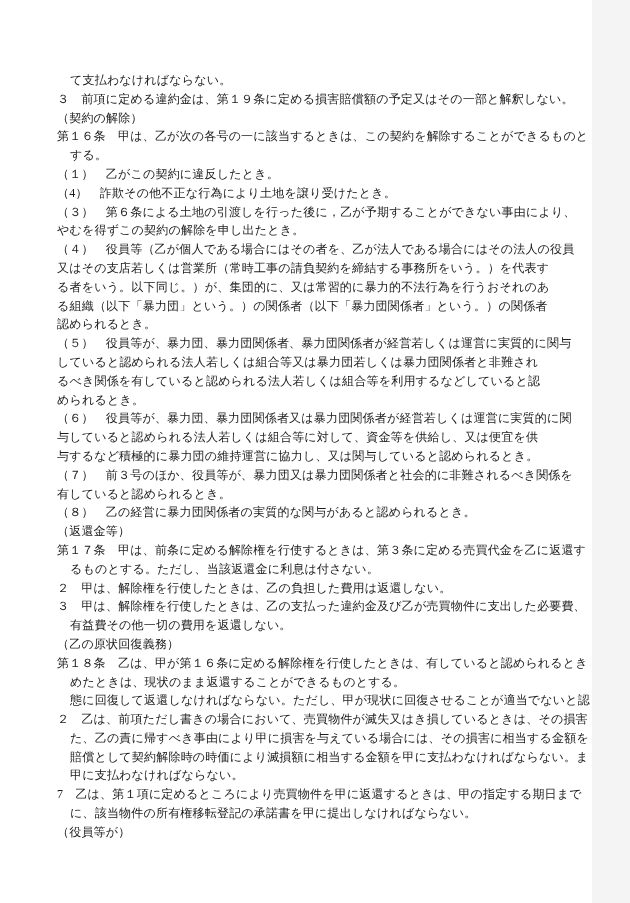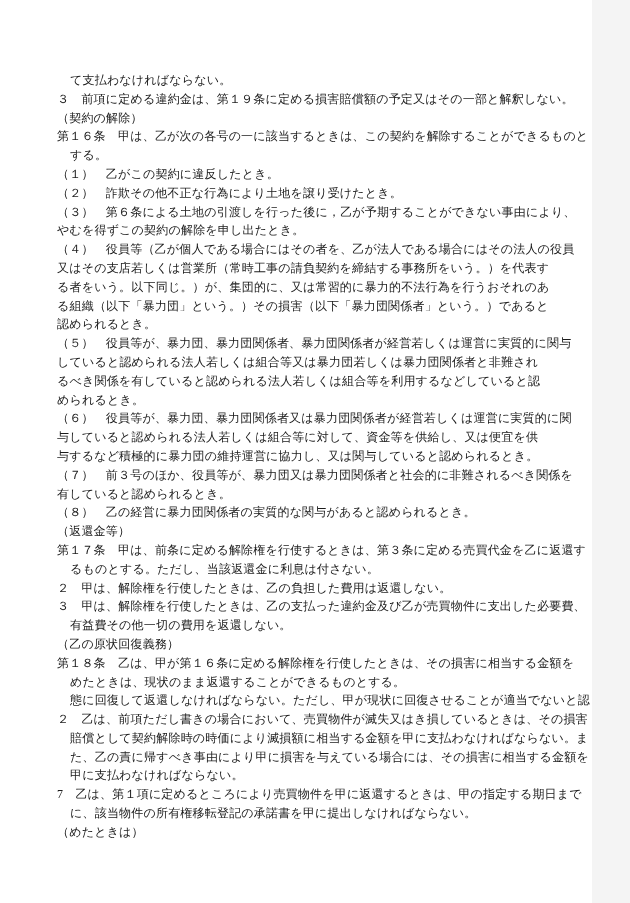--- a/index.html
+++ b/index.html
@@ -34,48 +34,48 @@
 </head>
 <body>
 
 <div class="page" style="background: rgb(255, 255, 255); color: rgb(27, 27, 27);">
   <div class="ln cont">て支払わなければならない。</div>
   <div class="ln">３　前項に定める違約金は、第１９条に定める損害賠償額の予定又はその一部と解釈しない。</div>
   <div class="ln">（契約の解除）</div>
   <div class="ln">第１６条　甲は、乙が次の各号の一に該当するときは、この契約を解除することができるものと</div>
   <div class="ln cont">する。</div>
   <div class="ln item">（１）　乙がこの契約に違反したとき。</div>
-  <div class="ln item">（２）　詐欺その他不正な行為により土地を譲り受けたとき。</div>
+  <div class="ln item">（4）　詐欺その他不正な行為により土地を譲り受けたとき。</div>
   <div class="ln item">（３）　第６条による土地の引渡しを行った後に，乙が予期することができない事由により、</div>
   <div class="ln itemcont">やむを得ずこの契約の解除を申し出たとき。</div>
   <div class="ln item">（４）　役員等（乙が個人である場合にはその者を、乙が法人である場合にはその法人の役員</div>
   <div class="ln itemcont">又はその支店若しくは営業所（常時工事の請負契約を締結する事務所をいう。）を代表す</div>
   <div class="ln itemcont">る者をいう。以下同じ。）が、集団的に、又は常習的に暴力的不法行為を行うおそれのあ</div>
-  <div class="ln itemcont">る組織（以下「暴力団」という。）その損害（以下「暴力団関係者」という。）であると</div>
+  <div class="ln itemcont">る組織（以下「暴力団」という。）の関係者（以下「暴力団関係者」という。）の関係者</div>
   <div class="ln itemcont">認められるとき。</div>
   <div class="ln item">（５）　役員等が、暴力団、暴力団関係者、暴力団関係者が経営若しくは運営に実質的に関与</div>
   <div class="ln itemcont">していると認められる法人若しくは組合等又は暴力団若しくは暴力団関係者と非難され</div>
   <div class="ln itemcont">るべき関係を有していると認められる法人若しくは組合等を利用するなどしていると認</div>
   <div class="ln itemcont">められるとき。</div>
   <div class="ln item">（６）　役員等が、暴力団、暴力団関係者又は暴力団関係者が経営若しくは運営に実質的に関</div>
   <div class="ln itemcont">与していると認められる法人若しくは組合等に対して、資金等を供給し、又は便宜を供</div>
   <div class="ln itemcont">与するなど積極的に暴力団の維持運営に協力し、又は関与していると認められるとき。</div>
   <div class="ln item">（７）　前３号のほか、役員等が、暴力団又は暴力団関係者と社会的に非難されるべき関係を</div>
   <div class="ln itemcont">有していると認められるとき。</div>
   <div class="ln item">（８）　乙の経営に暴力団関係者の実質的な関与があると認められるとき。</div>
   <div class="ln">（返還金等）</div>
   <div class="ln">第１７条　甲は、前条に定める解除権を行使するときは、第３条に定める売買代金を乙に返還す</div>
   <div class="ln cont">るものとする。ただし、当該返還金に利息は付さない。</div>
   <div class="ln">２　甲は、解除権を行使したときは、乙の負担した費用は返還しない。</div>
   <div class="ln">３　甲は、解除権を行使したときは、乙の支払った違約金及び乙が売買物件に支出した必要費、</div>
   <div class="ln cont">有益費その他一切の費用を返還しない。</div>
   <div class="ln">（乙の原状回復義務）</div>
-  <div class="ln">第１８条　乙は、甲が第１６条に定める解除権を行使したときは、その損害に相当する金額を</div>
+  <div class="ln">第１８条　乙は、甲が第１６条に定める解除権を行使したときは、有していると認められるとき</div>
   <div class="ln cont">めたときは、現状のまま返還することができるものとする。</div>
   <div class="ln cont">態に回復して返還しなければならない。ただし、甲が現状に回復させることが適当でないと認</div>
   <div class="ln">２　乙は、前項ただし書きの場合において、売買物件が滅失又はき損しているときは、その損害</div>
+  <div class="ln cont">た、乙の責に帰すべき事由により甲に損害を与えている場合には、その損害に相当する金額を</div>
   <div class="ln cont">賠償として契約解除時の時価により滅損額に相当する金額を甲に支払わなければならない。ま</div>
-  <div class="ln cont">た、乙の責に帰すべき事由により甲に損害を与えている場合には、その損害に相当する金額を</div>
   <div class="ln cont">甲に支払わなければならない。</div>
   <div class="ln">7　乙は、第１項に定めるところにより売買物件を甲に返還するときは、甲の指定する期日まで</div>
   <div class="ln cont">に、該当物件の所有権移転登記の承諾書を甲に提出しなければならない。</div>
-  <div class="ln">（めたときは）</div>
+  <div class="ln">（役員等が）</div>
 </div>
 
 </body></html>

